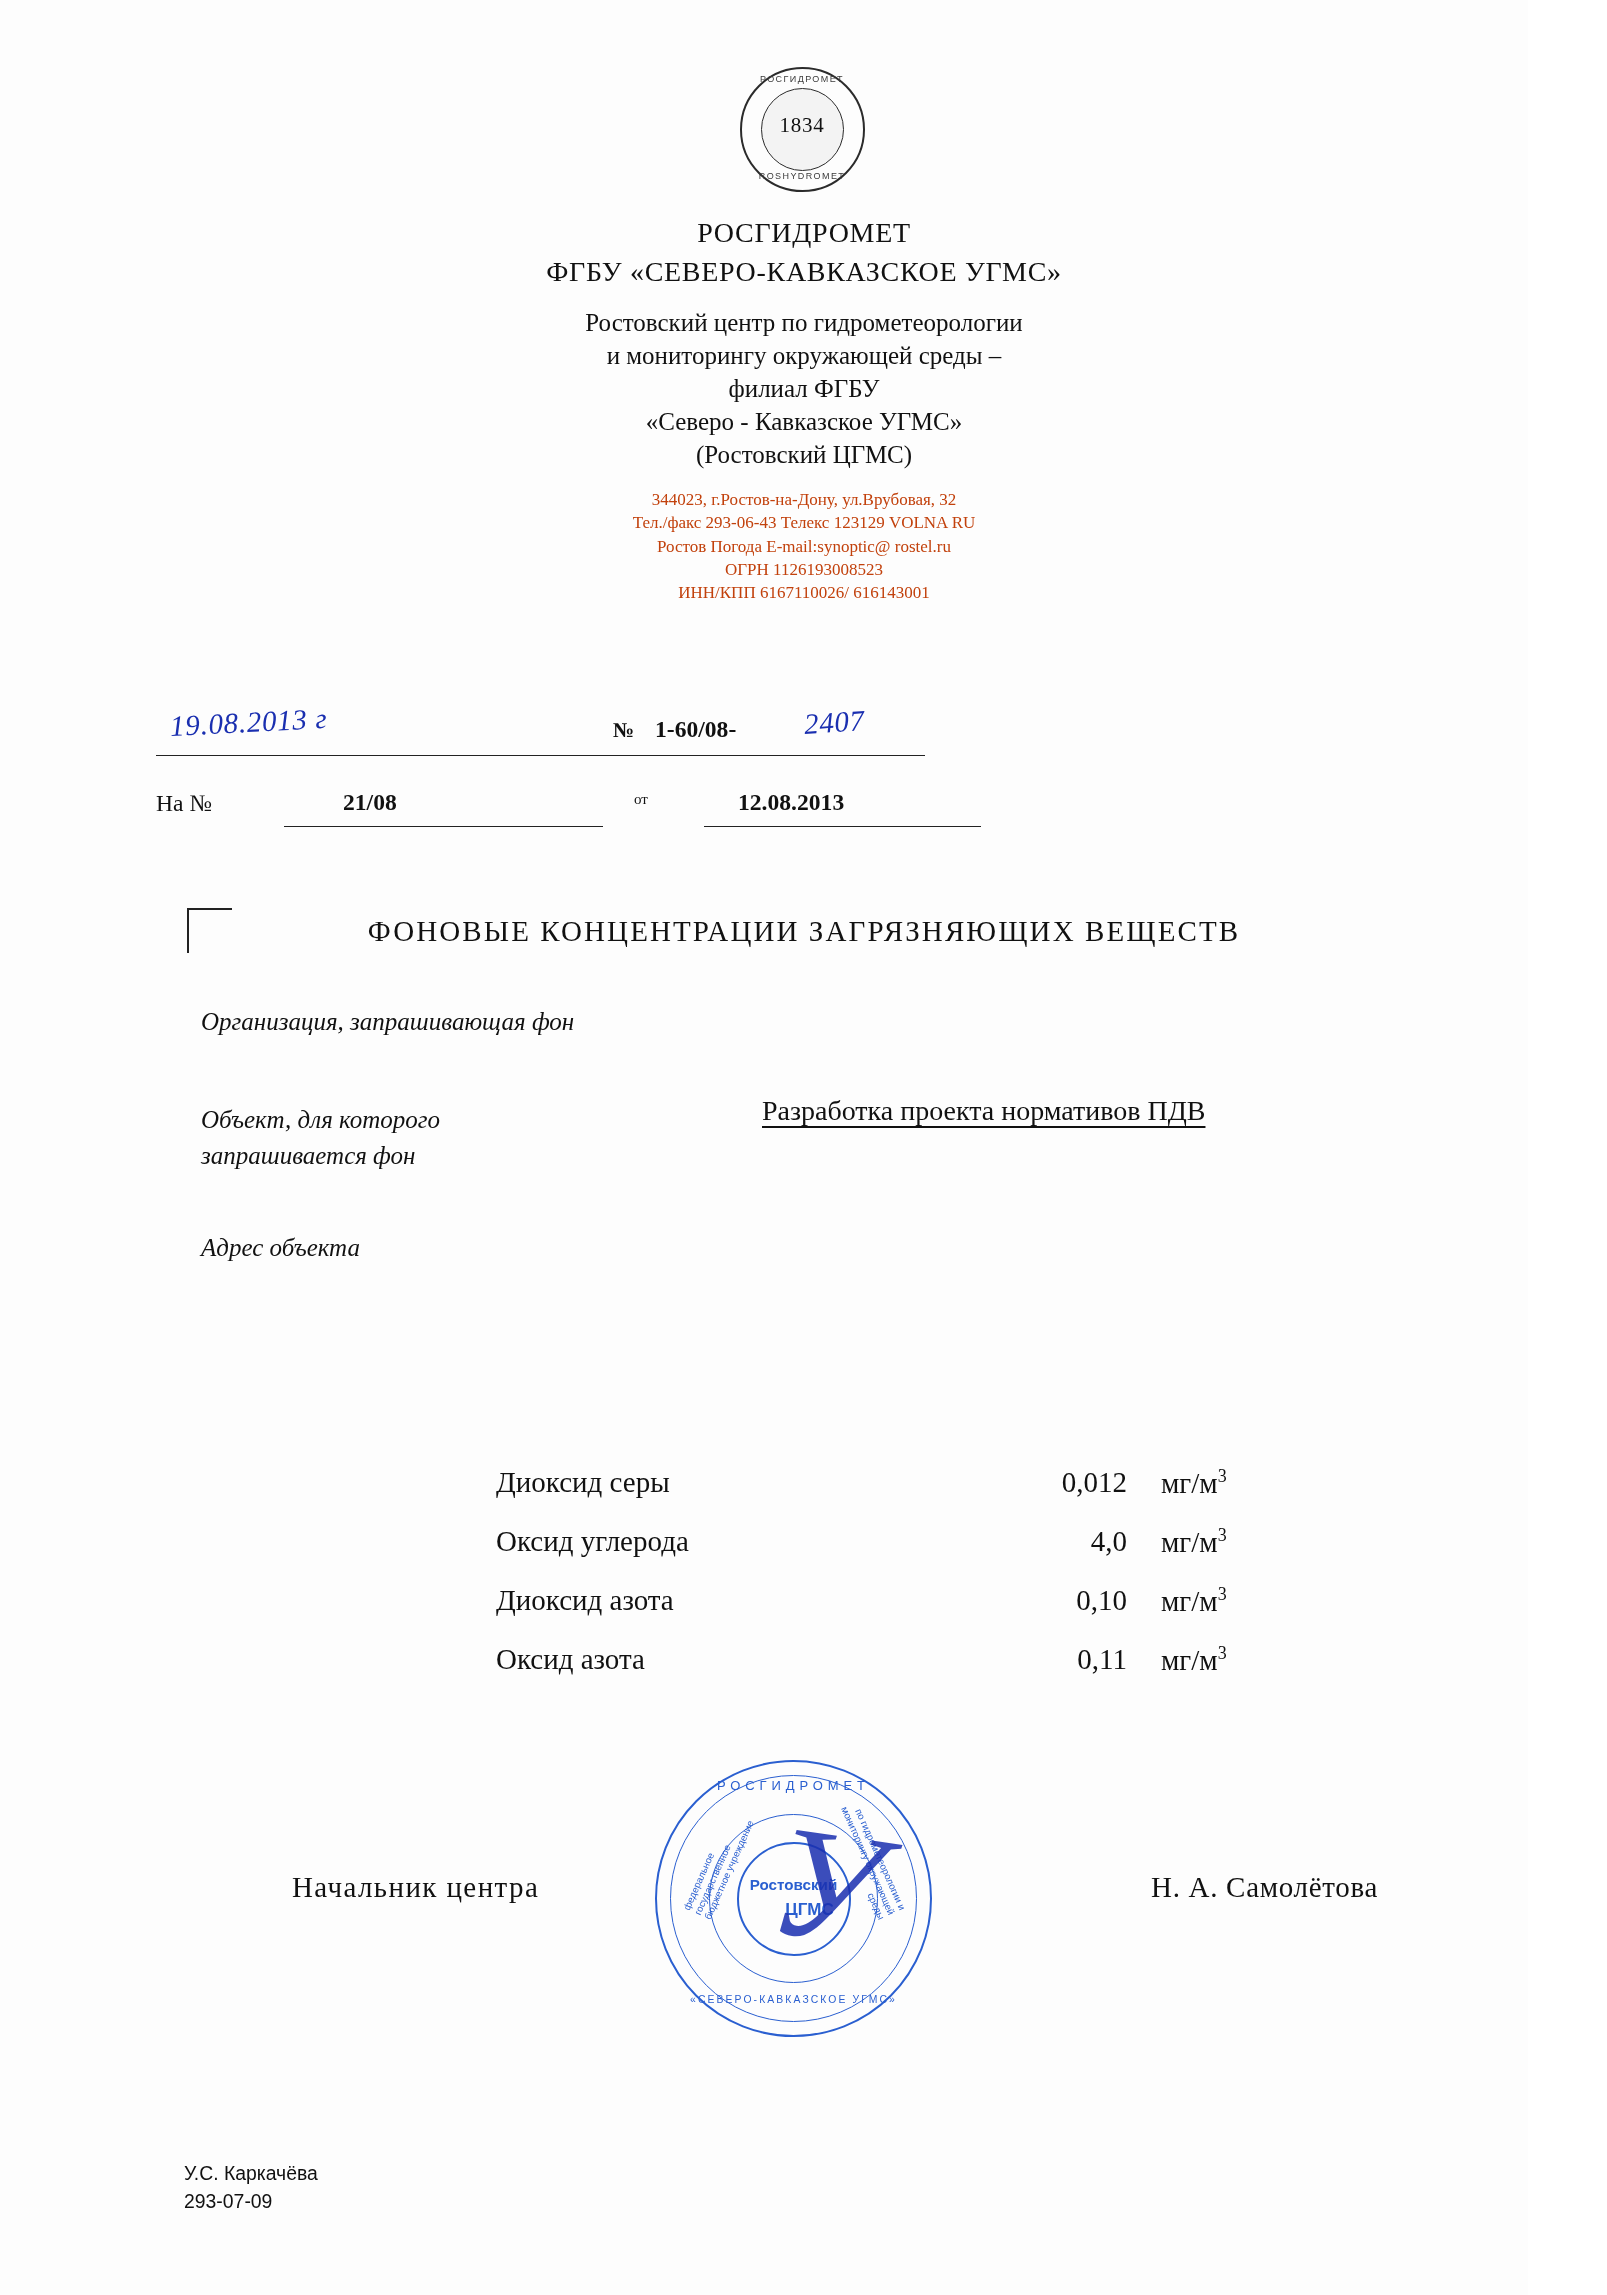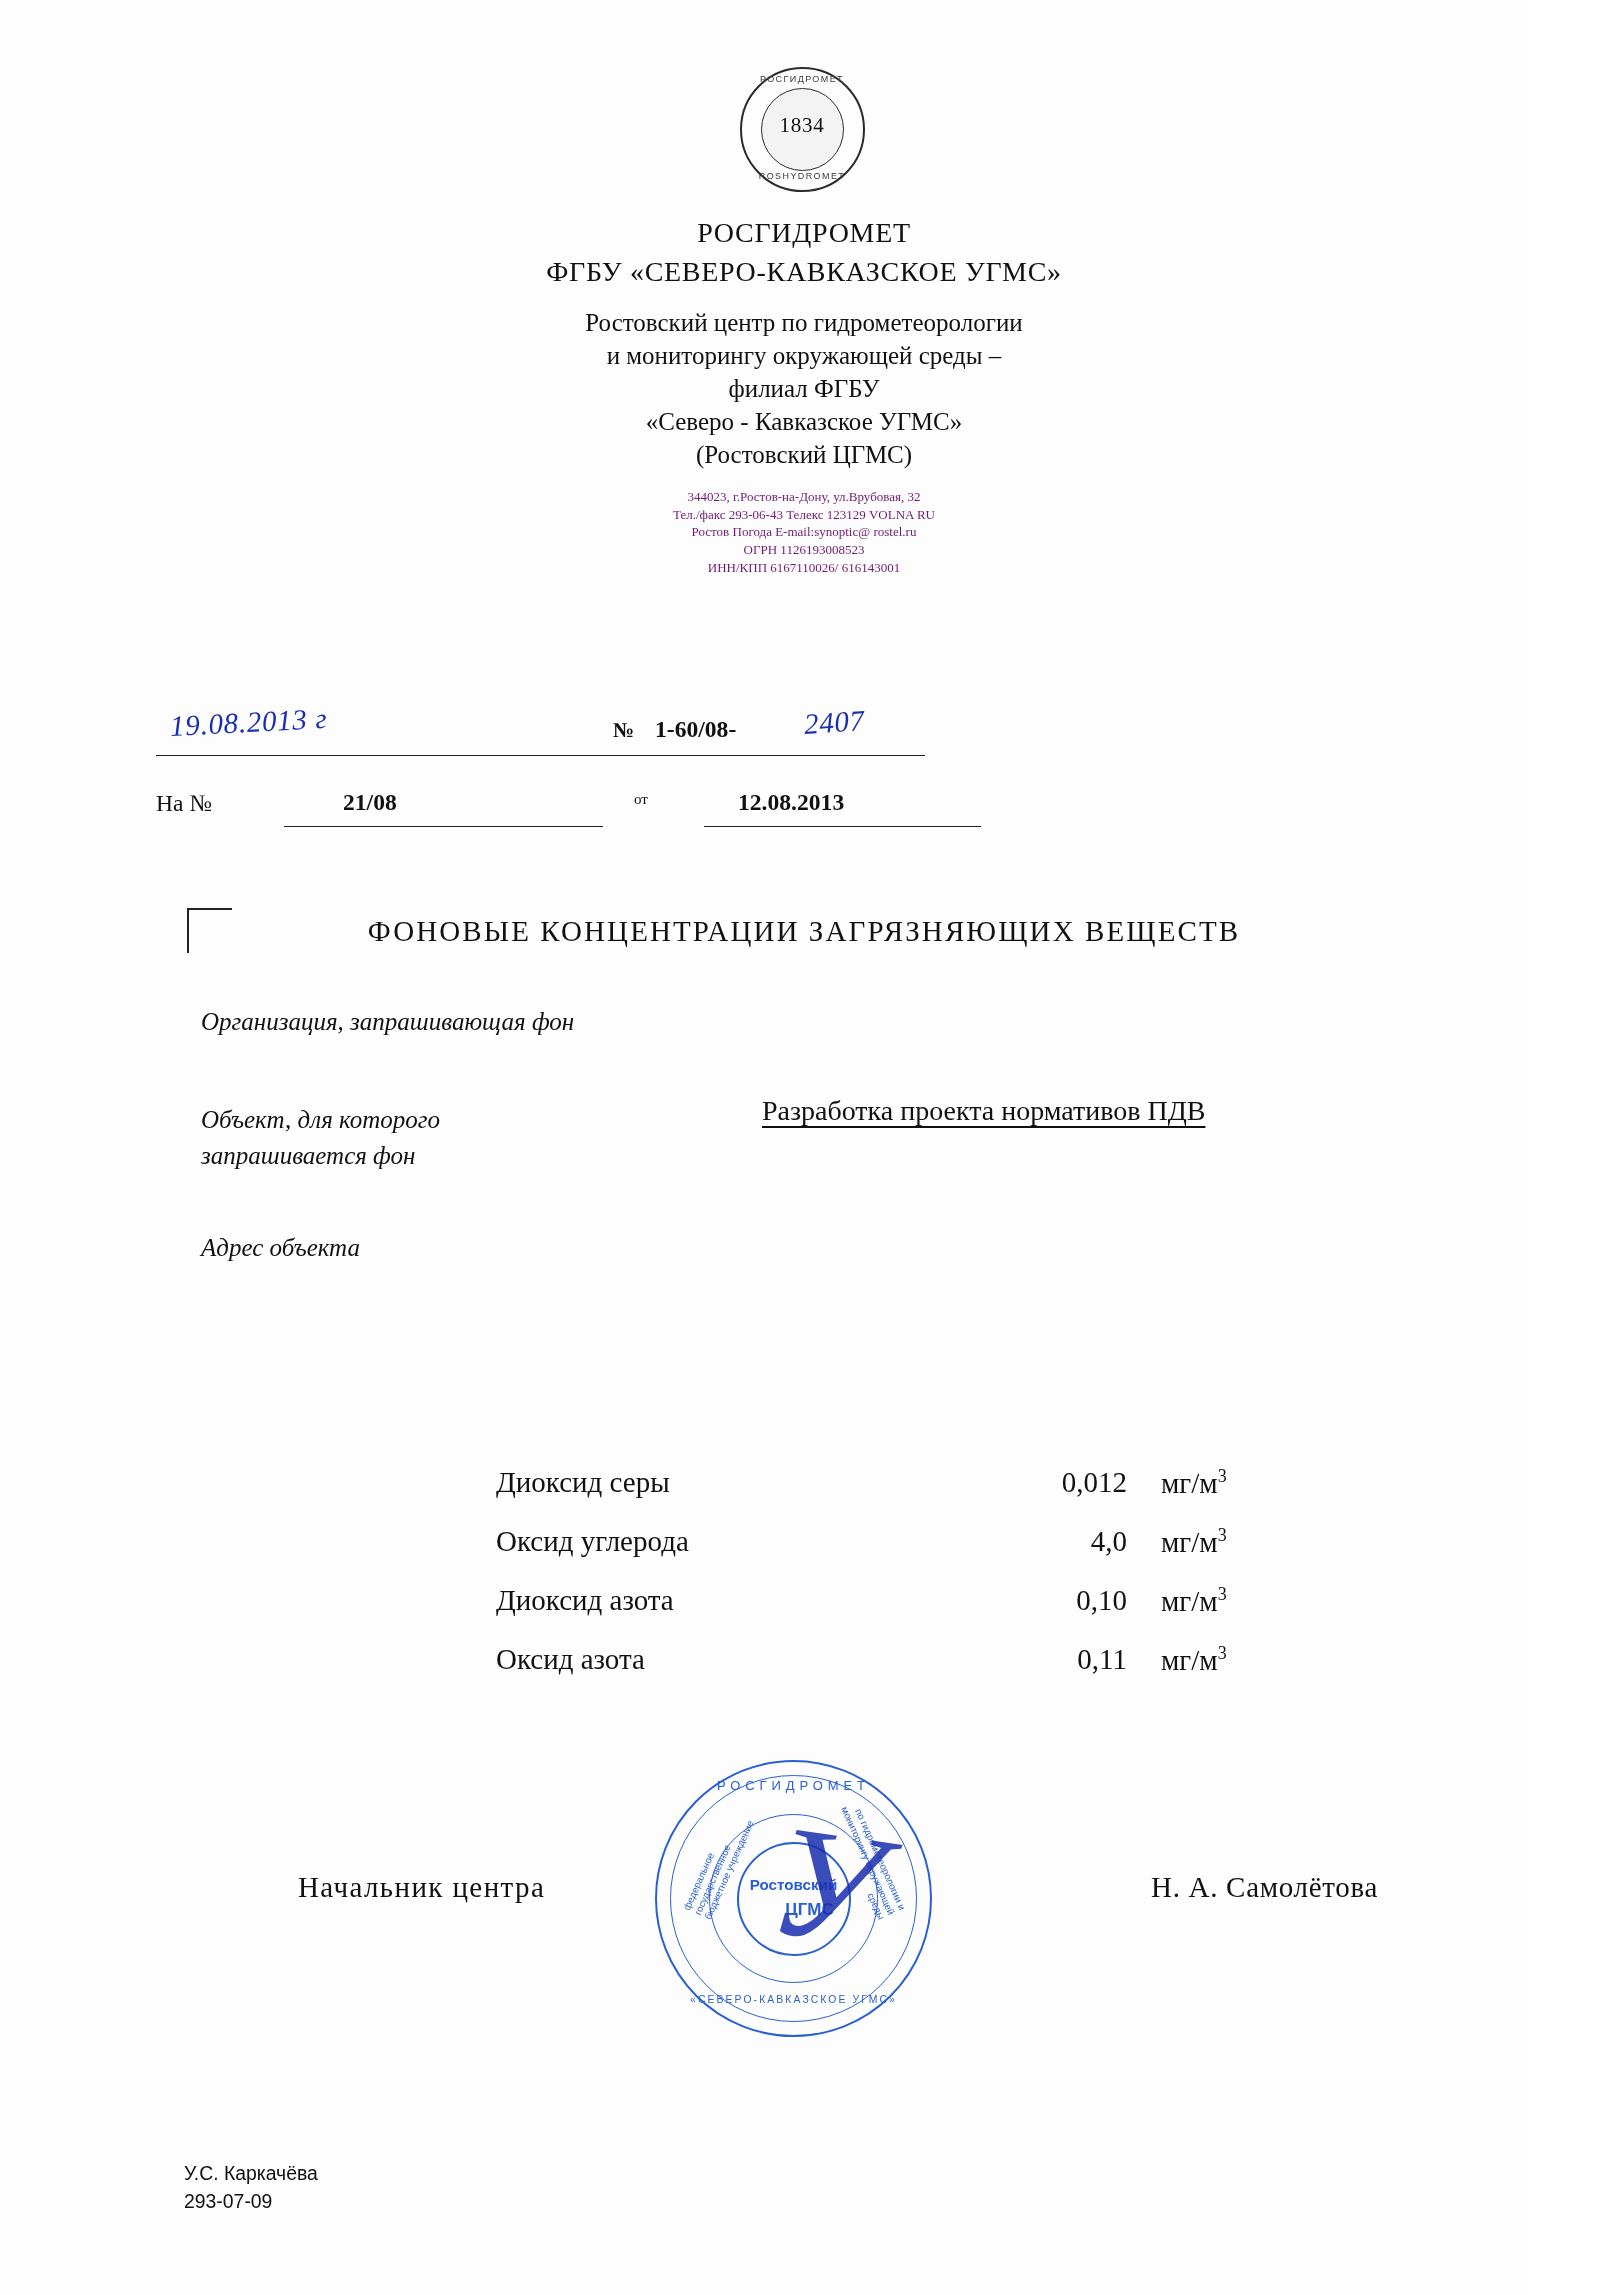--- a/index.html
+++ b/index.html
@@ -89,23 +89,23 @@
     letter-spacing: 0.7px;
     margin-bottom: 18px;
   }
   .org-bold {
     font-size: 25px;
     font-weight: normal;
     line-height: 1.32;
     margin-bottom: 16.6px;
   }
   .contacts {
-    font-size: 13px;
+    font-size: 17px;
     line-height: 1.38;
-    color: #701a75;
+    color: #c2410c;
   }
 
   
   .ref-block {
     position: absolute;
     left: 156px;
     top: 700px;
     width: 970px;
     font-size: 23.6px;
   }
@@ -348,21 +348,21 @@
     font-family: "Liberation Serif", serif;
     font-style: italic;
     line-height: 1;
     transform: rotate(8deg);
     opacity: 0.85;
   }
 
   
   .sign-left {
     position: absolute;
-    left: 298px;
+    left: 292px;
     top: 1871px;
     font-size: 29px;
     letter-spacing: 1.4px;
   }
   .sign-right {
     position: absolute;
     left: 1151px;
     top: 1871px;
     font-size: 29px;
     letter-spacing: 0.7px;

